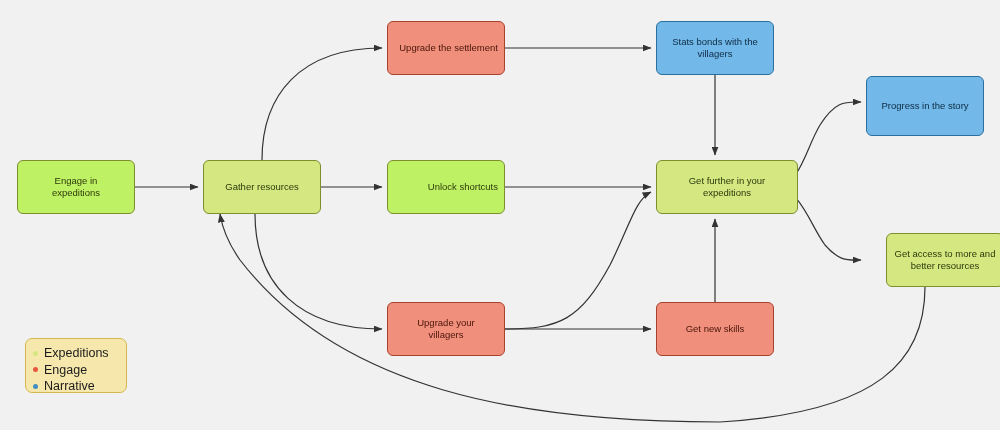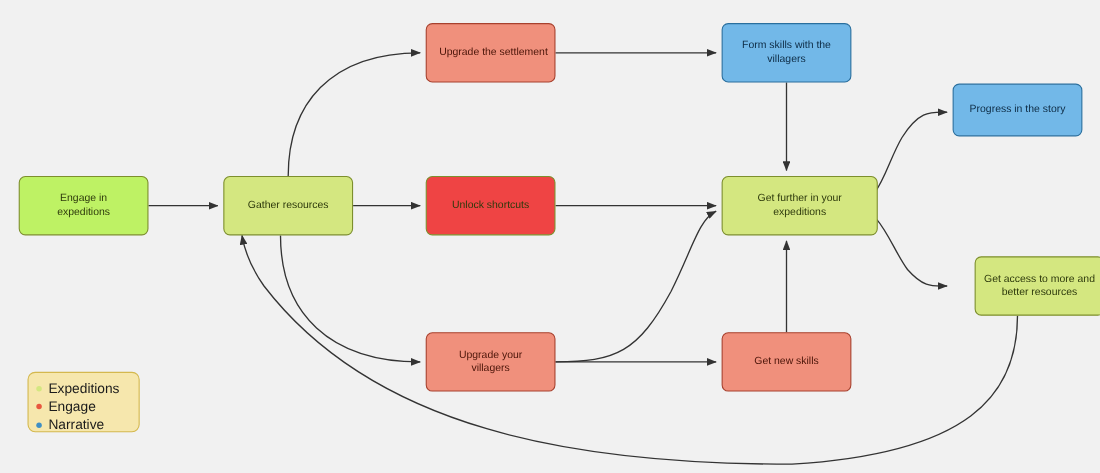--- a/index.html
+++ b/index.html
@@ -117,39 +117,39 @@
       <div class="node expeditions" style="left: 17px; top: 160px; width: 118px; height: 54px; background: #bef264; border-color: rgb(125, 143, 45);">
         <span class="node-label">Engage in
 expeditions</span>
       </div>
       <div class="node expeditions" style="left: 203px; top: 160px; width: 118px; height: 54px; background: rgb(212, 231, 128); border-color: rgb(125, 143, 45); align-items: center;">
         <span class="node-label">Gather resources</span>
       </div>
       <div class="node stats" style="left: 387px; top: 21px; width: 118px; height: 54px; background: rgb(240, 144, 124); border-color: rgb(168, 65, 46); justify-content: flex-end;">
         <span class="node-label">Upgrade the settlement</span>
       </div>
-      <div class="node expeditions" style="left: 387px; top: 160px; width: 118px; height: 54px; background: #ef4444; border-color: rgb(125, 143, 45);">
+      <div class="node expeditions" style="left: 387px; top: 160px; width: 118px; height: 54px; background: #bef264; border-color: rgb(125, 143, 45); justify-content: flex-end;">
         <span class="node-label">Unlock shortcuts</span>
       </div>
       <div class="node stats" style="left: 387px; top: 302px; width: 118px; height: 54px; background: rgb(240, 144, 124); border-color: rgb(168, 65, 46);">
         <span class="node-label">Upgrade your
 villagers</span>
       </div>
       <div class="node narrative" style="left: 656px; top: 21px; width: 118px; height: 54px; background: rgb(114, 184, 232); border-color: rgb(42, 111, 158);">
-        <span class="node-label">Form skills with the
+        <span class="node-label">Stats bonds with the
 villagers</span>
       </div>
       <div class="node expeditions" style="left: 656px; top: 160px; width: 142px; height: 54px; background: rgb(212, 231, 128); border-color: rgb(125, 143, 45);">
         <span class="node-label">Get further in your
 expeditions</span>
       </div>
       <div class="node stats" style="left: 656px; top: 302px; width: 118px; height: 54px; background: rgb(240, 144, 124); border-color: rgb(168, 65, 46);">
         <span class="node-label">Get new skills</span>
       </div>
-      <div class="node narrative" style="left: 866px; top: 76px; width: 118px; height: 48px; background: rgb(114, 184, 232); border-color: rgb(42, 111, 158);">
+      <div class="node narrative" style="left: 866px; top: 76px; width: 118px; height: 60px; background: rgb(114, 184, 232); border-color: rgb(42, 111, 158);">
         <span class="node-label">Progress in the story</span>
       </div>
       <div class="node expeditions" style="left: 866px; top: 233px; width: 118px; height: 54px; background: rgb(212, 231, 128); border-color: rgb(125, 143, 45); margin-left: 20px;">
         <span class="node-label">Get access to more and
 better resources</span>
       </div>
     </div>
 
   <div id="legend" style="left: 25px; top: 338px; width: 102px; height: 55px; background: rgb(246, 231, 173); border-color: rgb(212, 184, 78);">
       <div class="legend-row">

